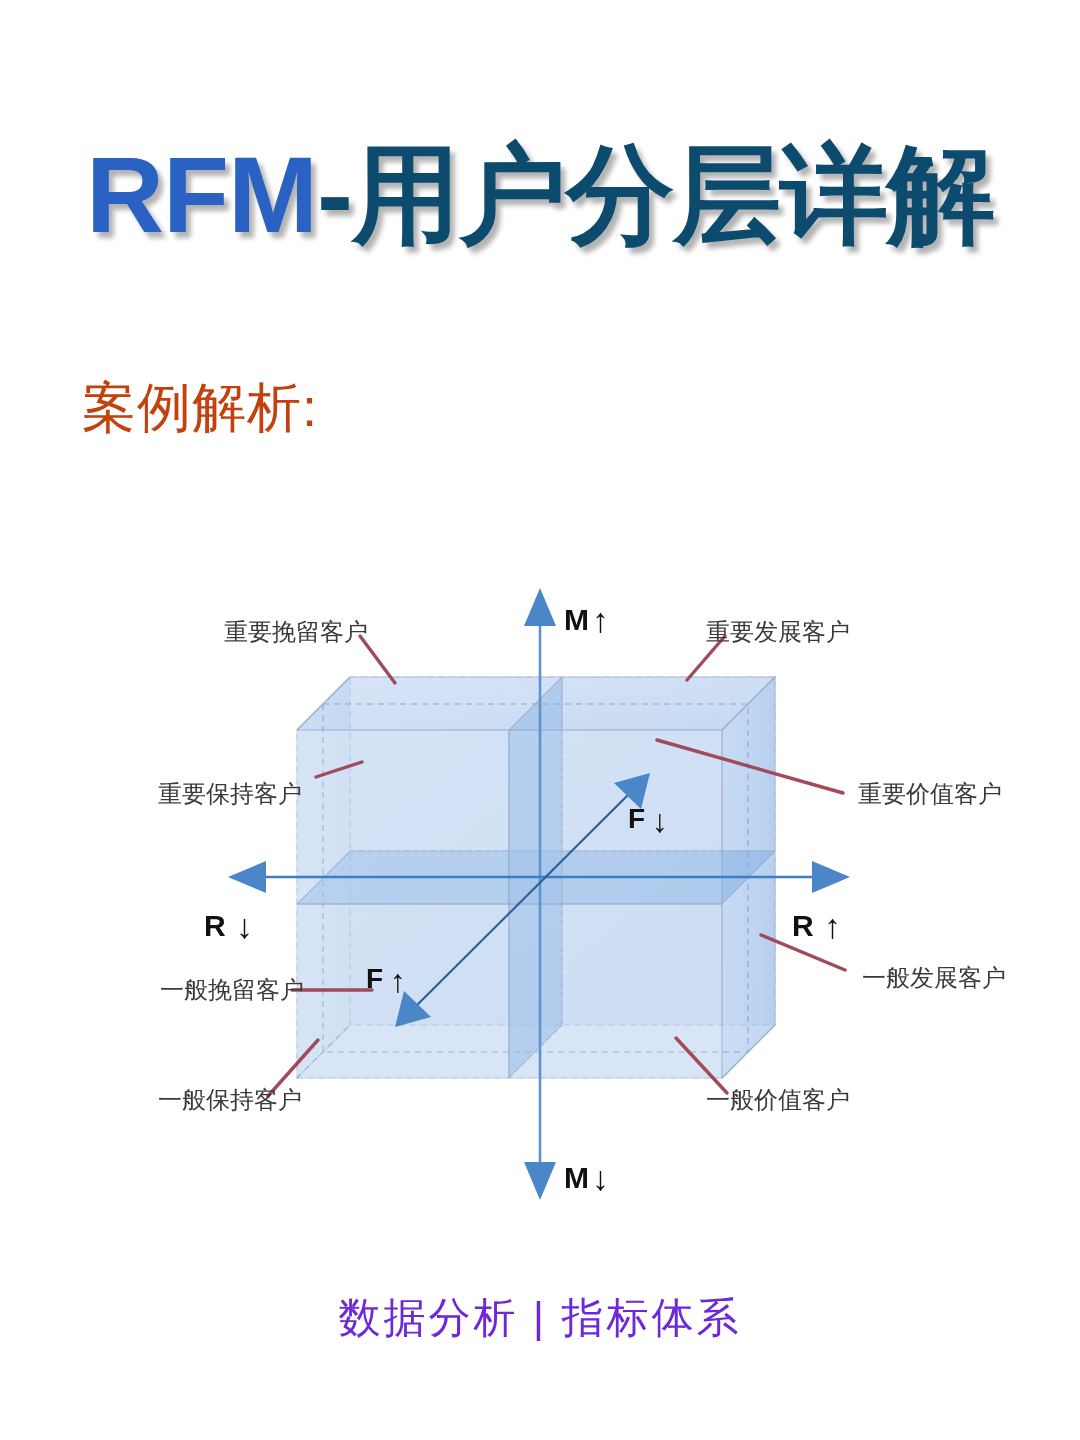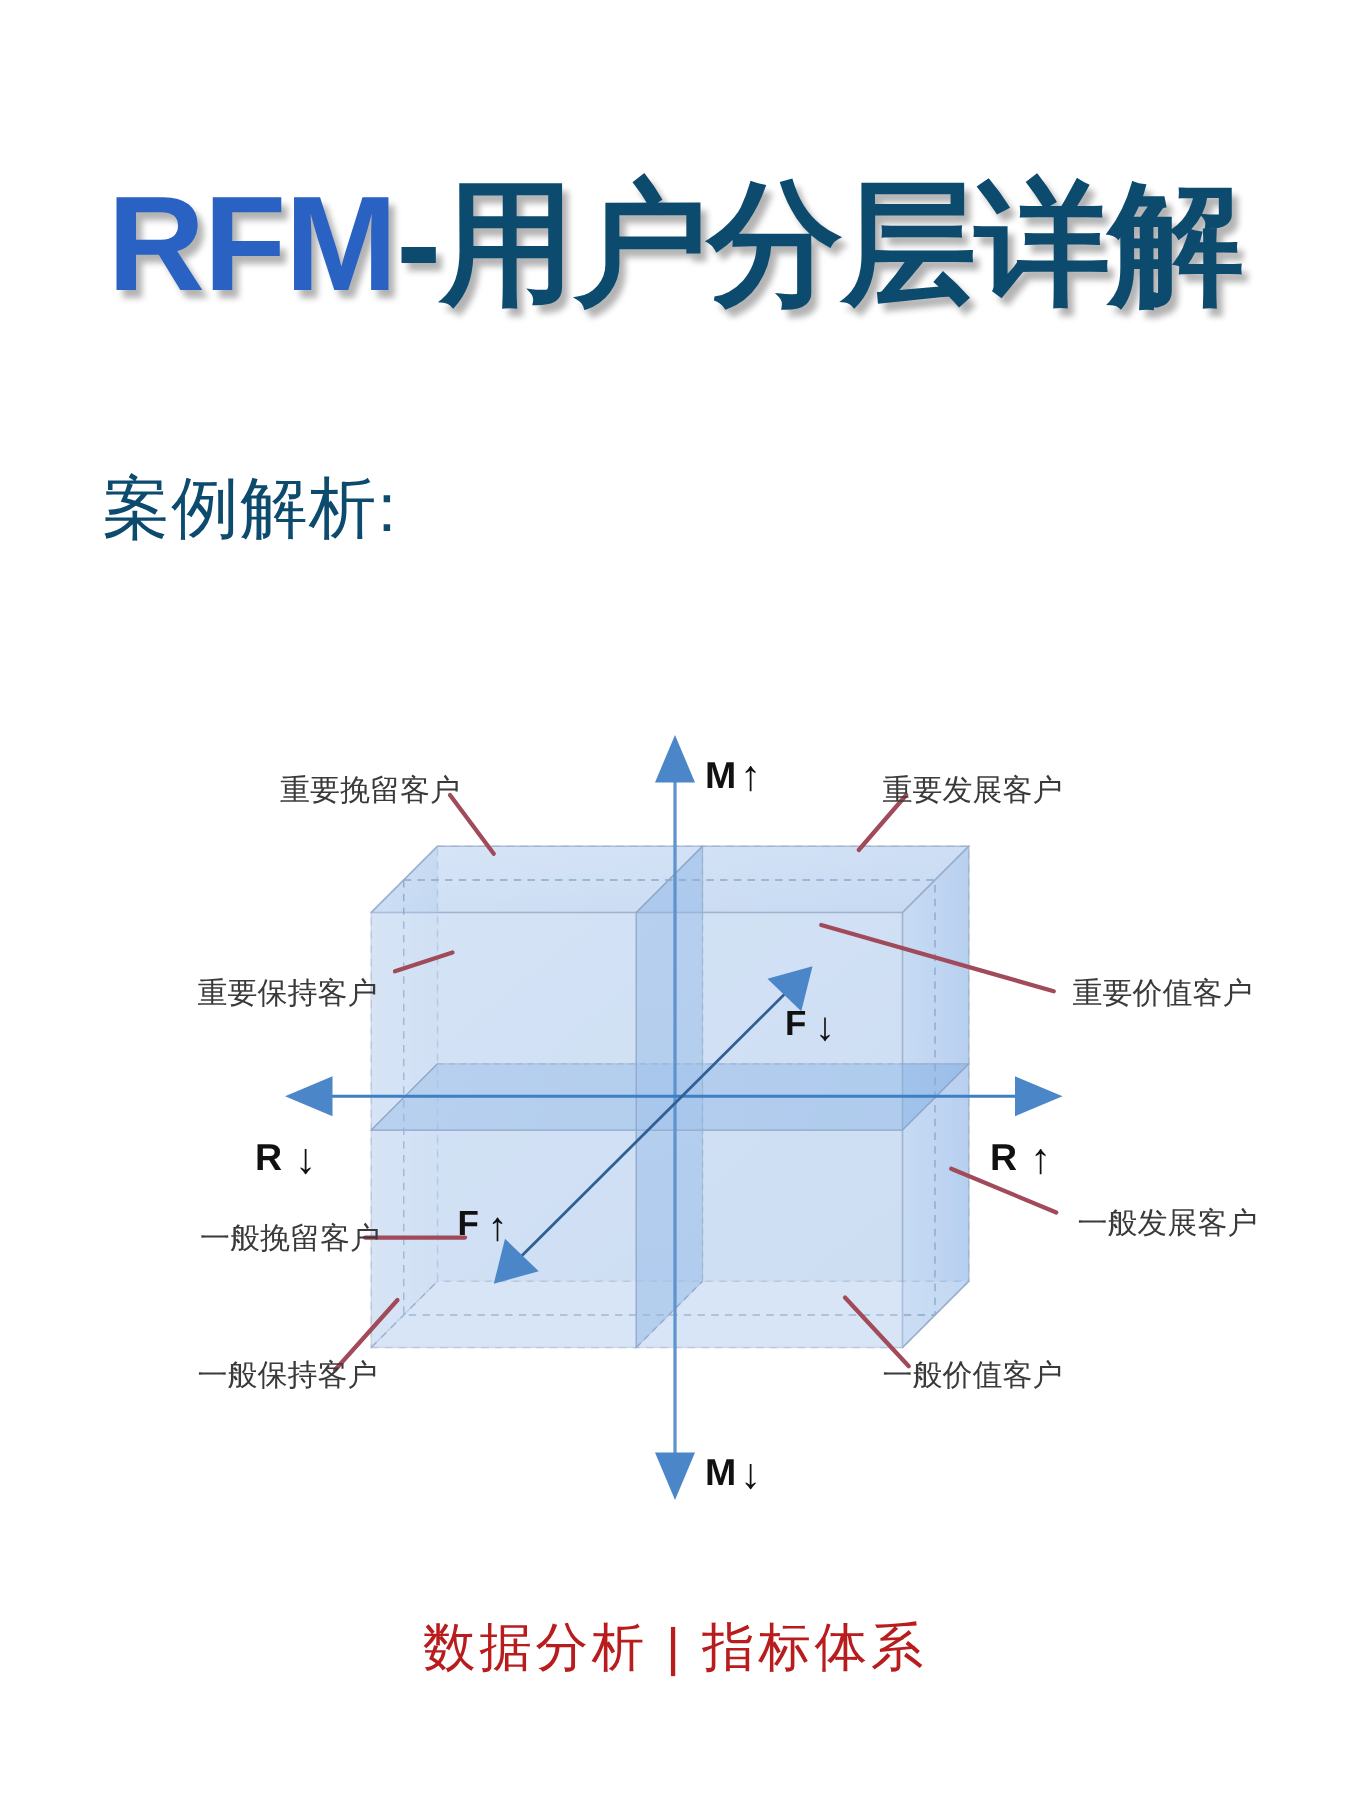--- a/index.html
+++ b/index.html
@@ -31,40 +31,40 @@
     text-shadow:5px 6px 5px rgba(0,0,0,0.30);
   }
   .title .brand{color:#2a62c4;margin-top:44px;}
   .title .rest{color:#0c4a6e;}
 
   
   .subtitle{
     position:absolute;
     left:82px;top:375px;
     font-size:54px;
-    color:#0c4a6e;
+    color:#c2410c;
     letter-spacing:1px;
     line-height:1.2;
   }
 
   
   #diagram{
     position:absolute;
     left:0;top:540px;
     width:1080px;height:700px;
   }
   #diagram svg{display:block;}
 
   
   .footer{
     position:absolute;
     left:0;right:0;top:1290px;
     text-align:center;
     font-size:42px;
-    color:#b91c1c;
+    color:#6d28d9;
     letter-spacing:3px;
   }
 </style>
 </head>
 <body>
 
 <div id="page">
 
   <div class="title-wrap">
     <div class="title">

